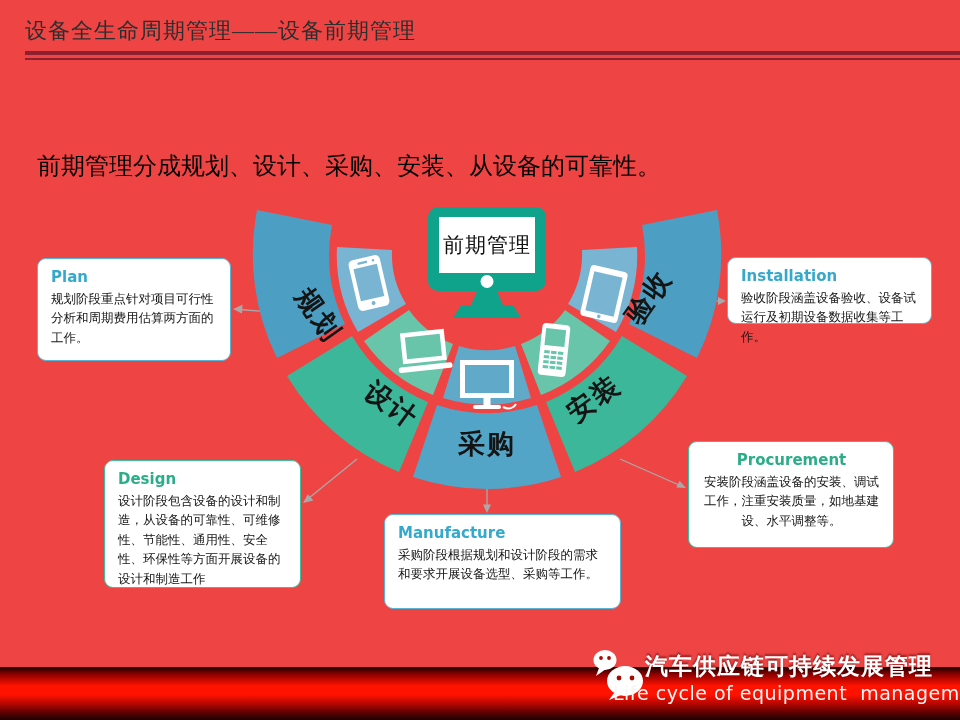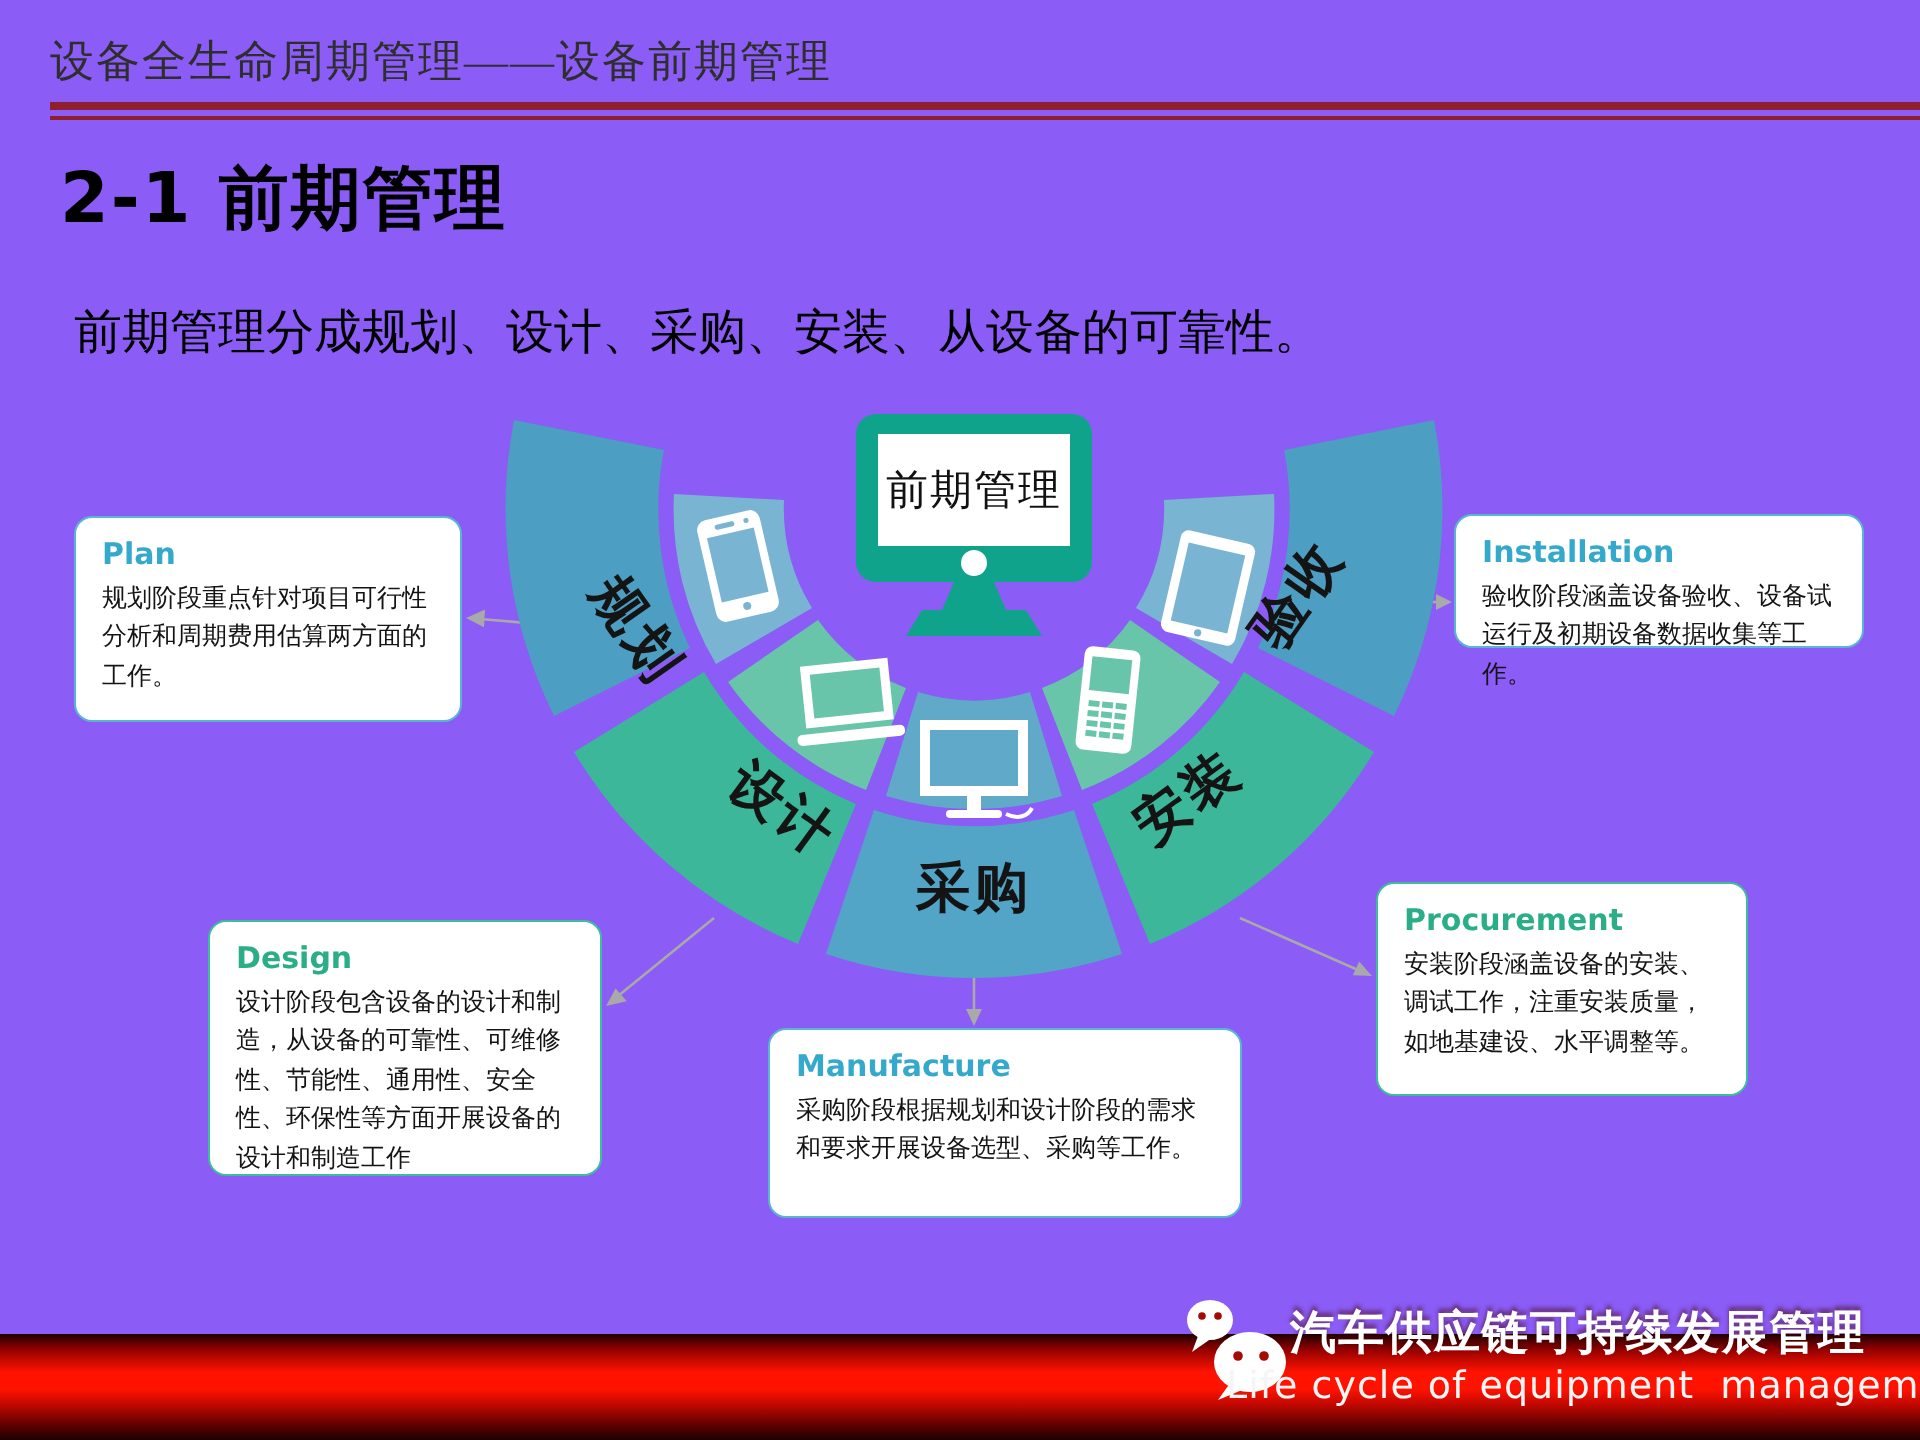--- a/index.html
+++ b/index.html
@@ -1,17 +1,17 @@
 <!DOCTYPE html>
 <html><head>
 <meta charset="utf-8">
 <style>
   html,body{margin:0;padding:0;background:#888;}
   #slide{
-    position:relative;width:960px;height:720px;background:#8b5cf6;overflow:hidden;
+    position:relative;width:960px;height:720px;background:#ef4444;overflow:hidden;
     font-family:"DejaVu Sans","Liberation Sans",sans-serif;
   }
   
   .hdr-title{
     position:absolute;left:25px;top:16px;font-family:"Liberation Serif","DejaVu Serif",serif;
     font-size:22px;color:#2e2e2e;letter-spacing:1px;white-space:nowrap;
   }
   .hdr-rule1{position:absolute;left:25px;right:0;top:51px;height:4px;background:#8e1f2f;}
   .hdr-rule2{position:absolute;left:25px;right:0;top:58px;height:2px;background:#8e1f2f;}
   
@@ -33,21 +33,21 @@
   }
   .callout.blue{border:1.5px solid #58b5d3;}
   .callout.green{border:1.5px solid #3ebd9d;}
   .callout h4{margin:0 0 3px 0;font-size:15px;font-weight:bold;}
   .callout.blue h4{color:#35a9cc;}
   .callout.green h4{color:#2bae88;}
   .callout p{margin:0;font-size:12.5px;line-height:1.55;color:#141414;}
   #box-plan        {left:37px; top:258px; width:194px;height:103px;}
   #box-design      {left:104px;top:424px; width:197px;height:128px;margin-top:36px;}
   #box-manufacture {left:384px;top:514px; width:237px;height:95px;}
-  #box-procurement {left:688px;top:441px; width:186px;height:107px;}
+  #box-procurement {left:688px;top:441px; width:206px;height:107px;text-align:center;}
   #box-installation{left:727px;top:257px; width:205px;height:67px;}
   
   .footer-bar{
     position:absolute;left:0;top:667px;width:960px;height:53px;
     background:linear-gradient(180deg,#1c0000 0%,#8f0000 14%,#ff1300 36%,#ff1300 52%,#c40800 66%,#5e0000 86%,#1c0000 100%);
   }
   .footer-cn{
     position:absolute;left:645px;top:651px;font-size:23px;font-weight:bold;color:#ffffff;
     white-space:nowrap;letter-spacing:1px;text-shadow:0 -2px 2px rgba(70,0,0,.55);
   }
@@ -59,21 +59,20 @@
 </style>
 </head>
 <body>
 
 <div id="slide">
 
   <div class="hdr-title">设备全生命周期管理——设备前期管理</div>
   <div class="hdr-rule1"></div>
   <div class="hdr-rule2"></div>
 
-  <div class="slide-title">2-1  前期管理</div>
   <div class="slide-intro">前期管理分成规划、设计、采购、安装、从设备的可靠性。</div>
 
   <svg id="fan" viewBox="0 0 960 720">
 
     <g stroke="#a9a9a9" stroke-width="1.3" fill="#a9a9a9">
       <g>
         <line x1="281" y1="313" x2="240" y2="309.5"></line>
         <polygon points="233,309 242.5,304.8 242,313.6" stroke="none"></polygon>
       </g>
       <g>

